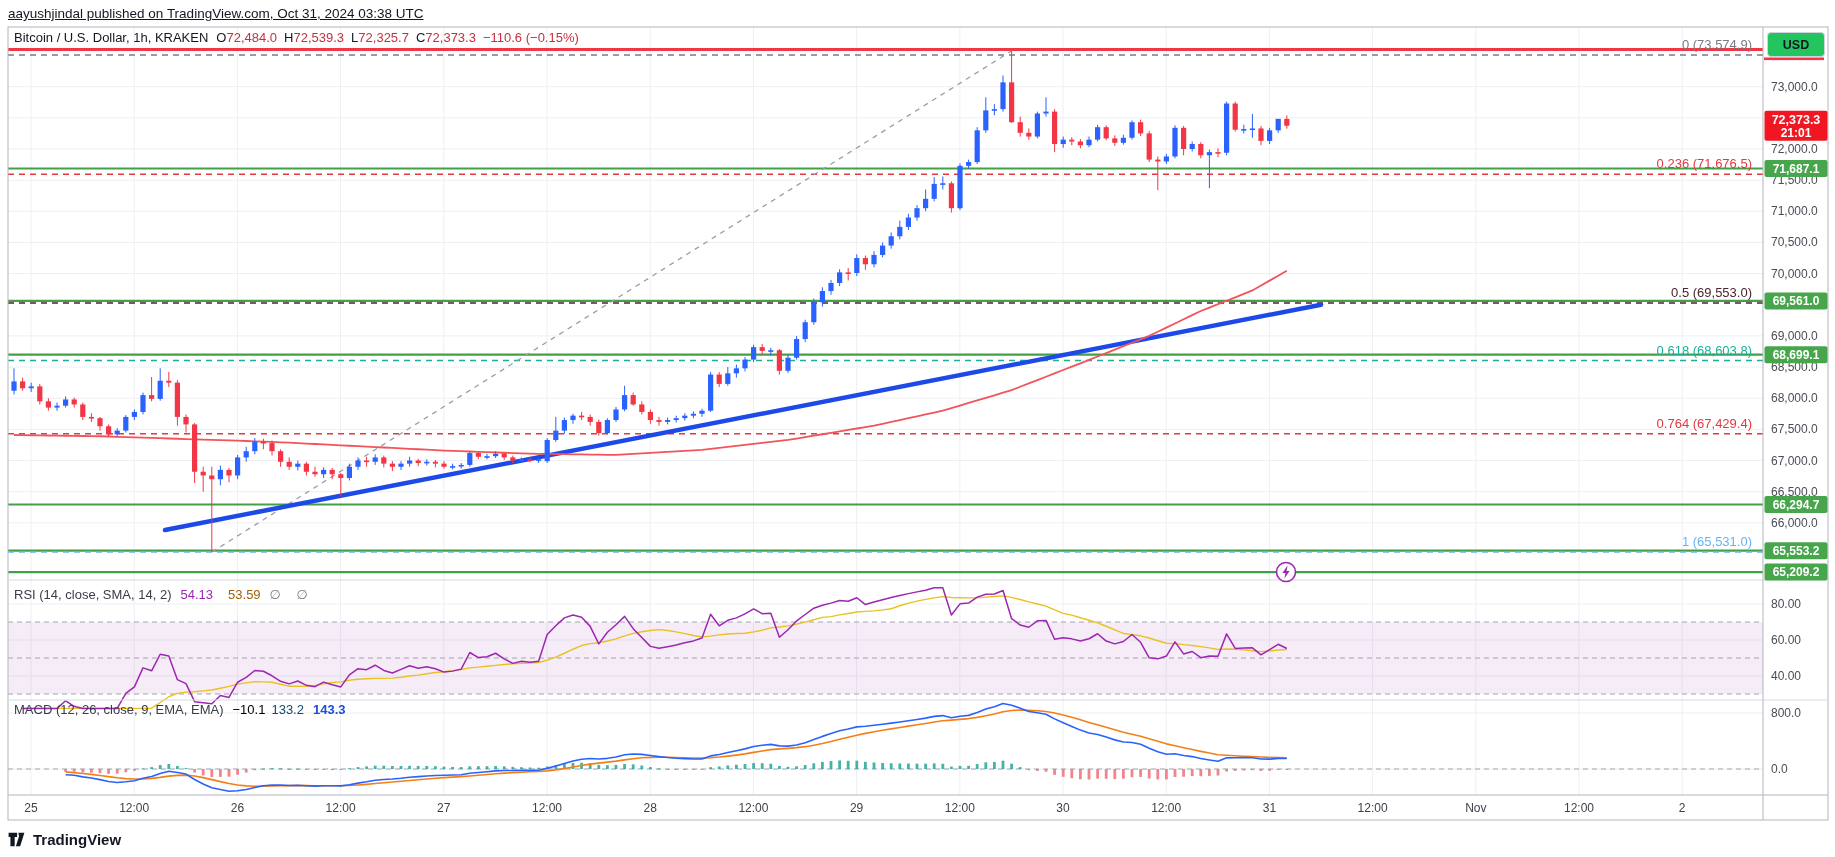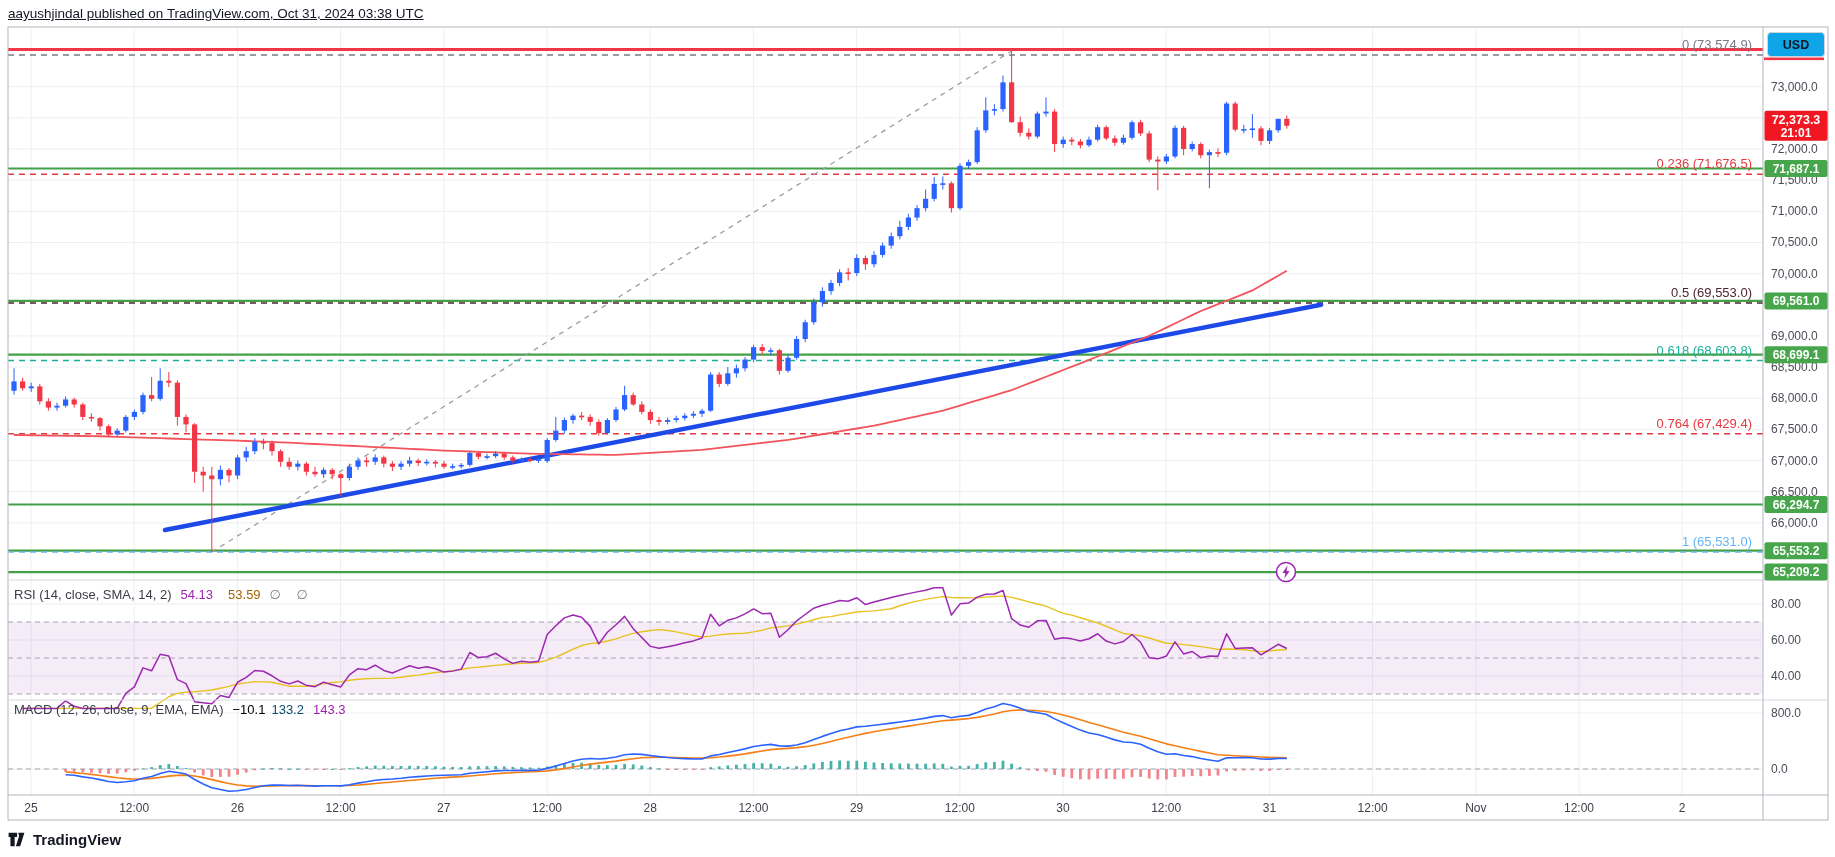--- a/index.html
+++ b/index.html
@@ -15,23 +15,23 @@
   #main-legend .val{color:#c62f3d;margin-right:7px;}
   #ma-row .lab{color:#5f6370;margin-right:8px;}
   #ma-row .val{color:#ef5350;}
   #rsi-legend{left:14px;top:587px;font-size:13px;color:#3a3d47;}
   #rsi-legend .v1{color:#9C27B0;margin-left:9px;}
   #rsi-legend .v2{color:#a16207;margin-left:15px;}
   #rsi-legend .v3{color:#787b86;margin-left:9px;letter-spacing:6px;}
   #macd-legend{left:14px;top:702px;font-size:13px;color:#3a3d47;}
   #macd-legend .h{color:#000000;margin-left:9px;}
   #macd-legend .m{color:#0c4a6e;margin-left:6px;}
-  #macd-legend .s{color:#a21caf;margin-left:9px;}
+  #macd-legend .s{color:#1d4ed8;margin-left:9px;font-weight:bold;}
   #usd-button{left:1767px;top:32px;width:56px;height:23px;border:1px solid #d1d4dc;border-radius:4px;
-      background:#0ea5e9;font-size:12.5px;font-weight:bold;color:#131722;display:flex;align-items:center;justify-content:center;cursor:pointer;}
+      background:#22c55e;font-size:12.5px;font-weight:bold;color:#131722;display:flex;align-items:center;justify-content:center;cursor:pointer;}
   #watermark{left:8px;top:831px;display:flex;align-items:center;gap:8px;}
   #watermark .txt{font-size:15px;font-weight:bold;color:#131722;}
   #lightning-button{left:1275px;top:561px;width:22px;height:22px;cursor:pointer;}
 </style>
 </head>
 <body>
 
 <div id="app">
   <svg id="chart-svg" width="1835" height="857">
       <line x1="31" y1="27" x2="31" y2="795" stroke="#edeff3" stroke-width="1"></line>
@@ -597,20 +597,23 @@
       <rect x="1764.5" y="563.6080996884737" width="63" height="17" rx="2" fill="#47a64b"></rect>
       <text x="1796" y="576.3080996884737" fill="#ffffff" font-size="12" text-anchor="middle" font-family="&quot;Liberation Sans&quot;,sans-serif" font-weight="bold">65,209.2</text>
       <rect x="1764.5" y="110.74672897196243" width="63" height="30" rx="2" fill="#f01722"></rect>
       <text x="1796" y="123.74672897196243" fill="#ffffff" font-size="12.5" text-anchor="middle" font-family="&quot;Liberation Sans&quot;,sans-serif" font-weight="bold">72,373.3</text>
       <text x="1796" y="136.74672897196243" fill="#ffffff" font-size="12" text-anchor="middle" font-family="&quot;Liberation Sans&quot;,sans-serif" font-weight="bold">21:01</text>
     </svg>
 
   <div id="publish-line" class="overlay">aayushjindal published on TradingView.com, Oct 31, 2024 03:38 UTC</div>
 
   <div id="main-legend" class="overlay">
+    <div class="row">
+      <span class="t">Bitcoin / U.S. Dollar, 1h, KRAKEN</span><span class="lab">O</span><span class="val">72,484.0</span><span class="lab">H</span><span class="val">72,539.3</span><span class="lab">L</span><span class="val">72,325.7</span><span class="lab">C</span><span class="val">72,373.3</span><span class="val">−110.6 (−0.15%)</span>
+    </div>
   </div>
 
   <div id="rsi-legend" class="overlay">
     <span>RSI (14, close, SMA, 14, 2)</span><span class="v1">54.13</span><span class="v2">53.59</span><span class="v3">∅ ∅</span>
   </div>
 
   <div id="macd-legend" class="overlay">
     <span>MACD (12, 26, close, 9, EMA, EMA)</span><span class="h">−10.1</span><span class="m">133.2</span><span class="s">143.3</span>
   </div>
 

